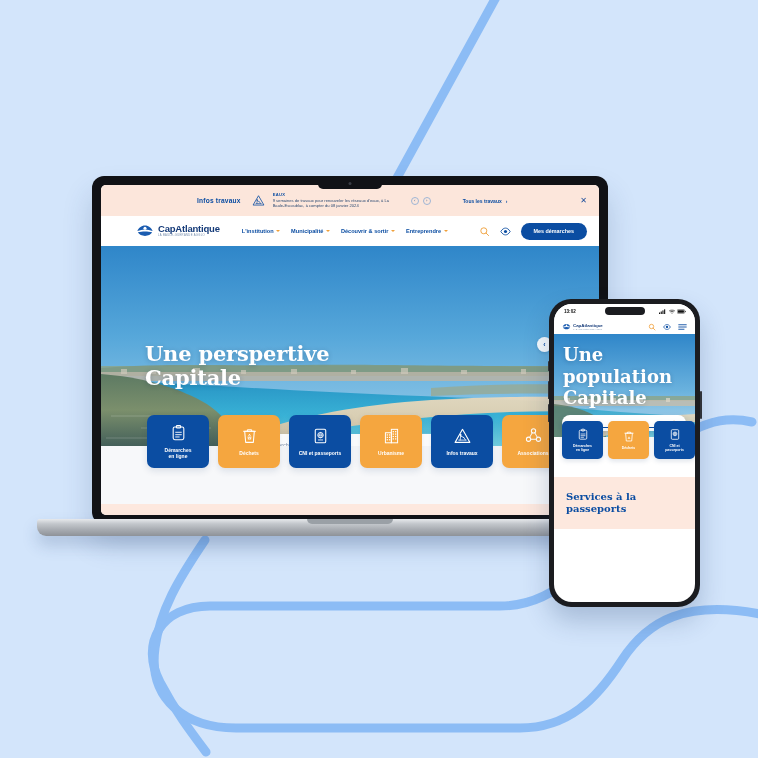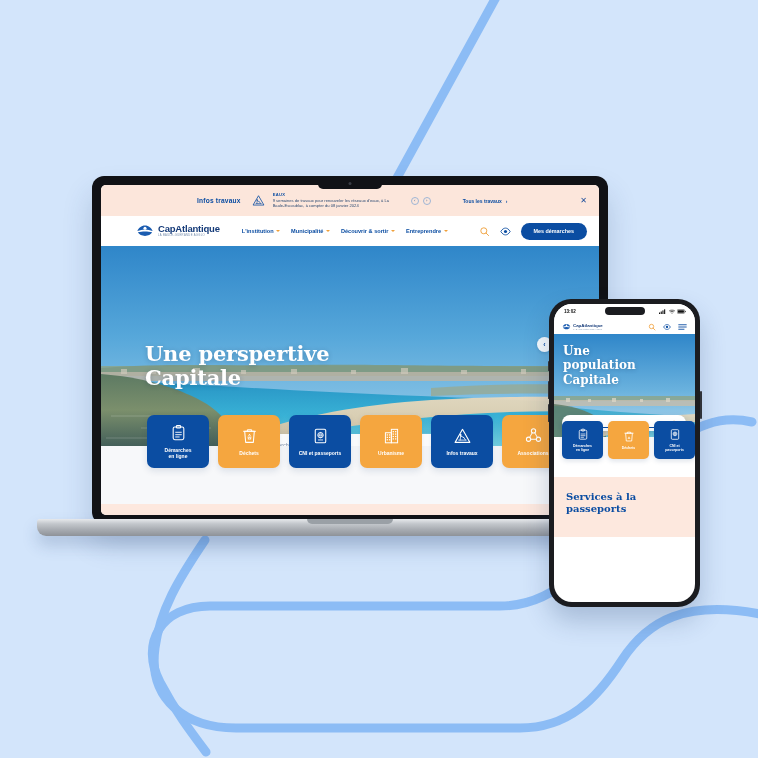--- a/index.html
+++ b/index.html
@@ -232,21 +232,21 @@
   }
   .ph-brand { display: flex; align-items: center; gap: 2px; }
   .ph-brand-mark { width: 9px; height: 7px; }
   .ph-brand-name { font-size: 4.4px; font-weight: 700; color: #143a78; }
   .ph-brand-sub { font-size: 1.7px; color: #7b90ad; letter-spacing: .2px; }
   .ph-head-icons { margin-left: auto; display: flex; align-items: center; gap: 7px; }
   .ph-hero { position: relative; height: 103px; overflow: hidden; }
   .ph-hero-title {
     position: absolute; left: 9px; top: 10px;
     font-family: "DejaVu Serif", serif;
-    font-size: 12px; font-weight: 700; color: #fff;
+    font-size: 18px; font-weight: 700; color: #fff;
     line-height: 1.2;
     text-shadow: 0 1px 4px rgba(10,40,80,.25);
   }
   .ph-search {
     position: absolute; left: 8px; bottom: 6px;
     width: 124px; height: 16px; background: #fff;
     border-radius: 10px; display: flex; align-items: center;
     padding: 0 8px; box-shadow: 0 2px 6px rgba(10,45,95,.16);
   }
   .ph-search-line {
@@ -267,21 +267,21 @@
     flex: 0 0 auto;
   }
   .ph-tile.blue { background: #0b4da2; }
   .ph-tile.orange { background: #f5a63f; }
   .ph-tile-ico { width: 12px; height: 13px; }
   .ph-tile-label {
     font-size: 3.5px; font-weight: 700; color: #fff;
     text-align: center; line-height: 1.25;
   }
   .ph-section {
-    background: #fde8de; height: 60px; padding: 14px 12px 0;
+    background: #fde8de; height: 52px; padding: 14px 12px 0;
   }
   .ph-section-title {
     font-family: "DejaVu Serif", serif;
     font-size: 10px; font-weight: 700; color: #0b4da2;
     line-height: 1.22;
   }
   .ph-side-btn {
     position: absolute; right: -1.5px; width: 1.5px;
     background: #303238; border-radius: 2px;
   }

